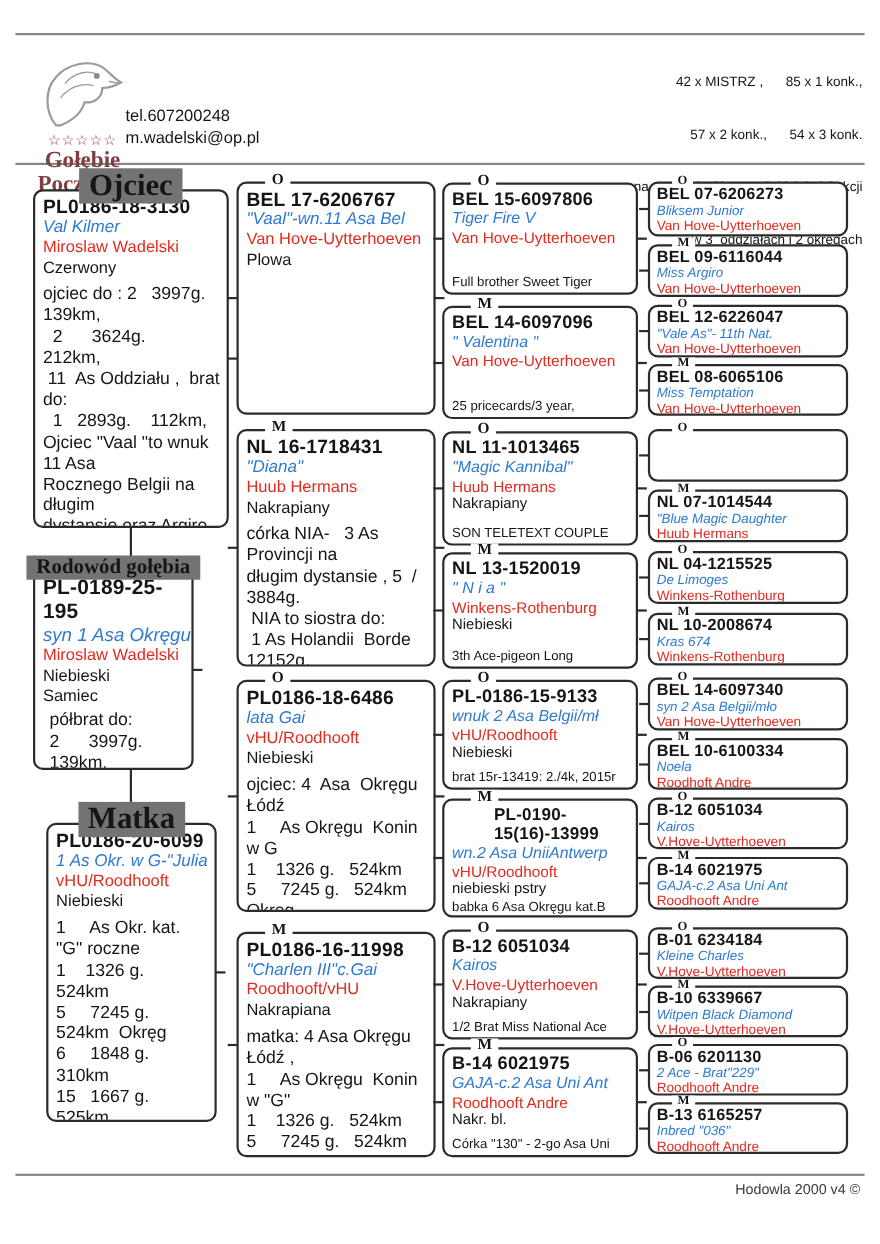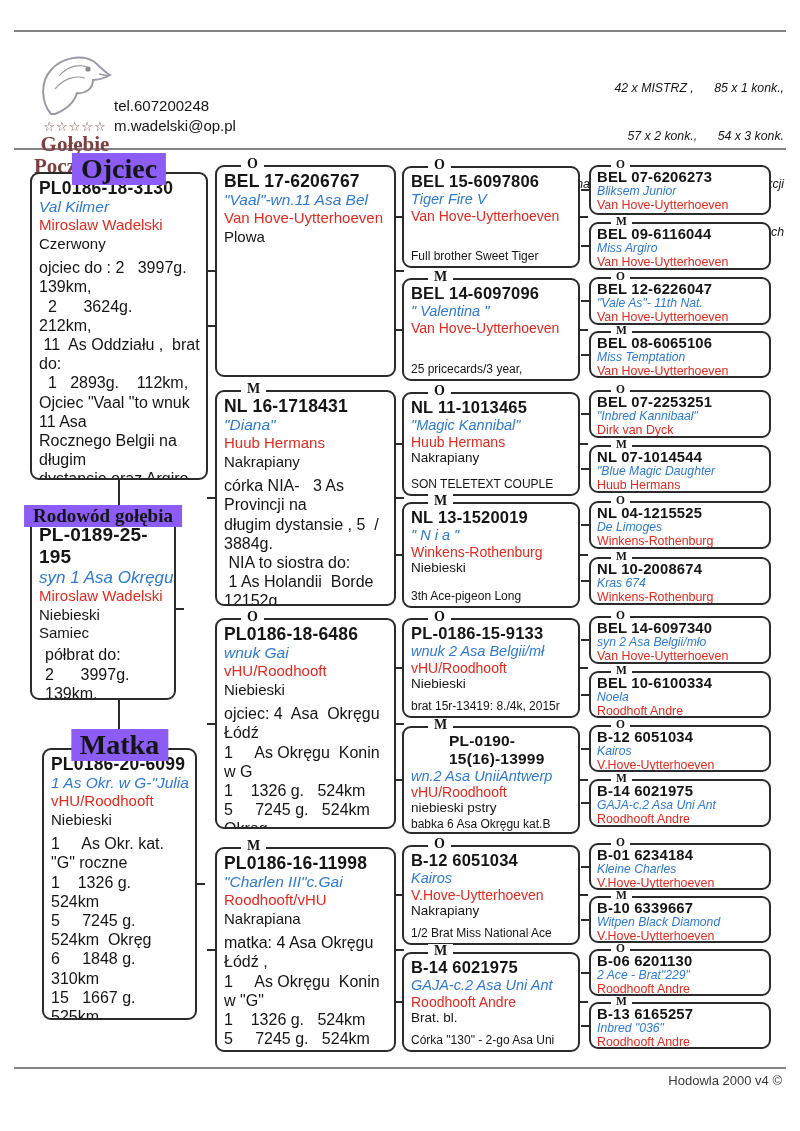--- a/index.html
+++ b/index.html
@@ -10,34 +10,34 @@
   }
   .hr { position:absolute; height:2px; background:#858585; }
 
   
   .logo { position:absolute; left:34px; top:50px; width:82px; text-align:center; }
   .logo-stars { font-size:13px; letter-spacing:1px; line-height:1; color:var(--maroon,#7d3f3f); }
   .logo-name { font-family:"Liberation Serif", serif; font-weight:bold; font-size:21px; line-height:1.05; color:var(--maroon,#7d3f3f); }
   .owner-title { position:absolute; left:114px; top:50px; font-size:27px; font-weight:bold;
     border-bottom:2px solid #5a5a5a; padding:0 46px 3px 0; white-space:nowrap; }
   .addr { position:absolute; left:114px; top:96px; font-size:15px; line-height:1.35; }
-  .stats { position:absolute; right:16px; top:49px; text-align:right; font-size:12.3px; line-height:1.3; white-space:pre;font-style:italic; }
+  .stats { position:absolute; right:16px; top:35px; text-align:right; font-size:12.3px; line-height:1.3; white-space:pre; }
 
   
   .box { position:absolute; border:2px solid #2b2b2b; border-radius:9px; background:#fff; box-sizing:border-box; }
   .content { padding:4px 6px 2px 7px; height:100%; box-sizing:border-box; display:flex; flex-direction:column; overflow:hidden; }
   .ring { font-weight:bold; font-size:17.5px; line-height:1.15; letter-spacing:.2px; }
   .name { font-style:italic; color:var(--blue,#2e7ad1); font-size:15.5px; line-height:1.15; white-space:nowrap; }
   .owner { color:var(--red,#e22a1f); font-size:15px; line-height:1.15; white-space:nowrap; }
   .colorline { font-size:15px; line-height:1.2; margin-top:2px; }
   .sexline { font-size:15px; line-height:1.2; }
   .details { font-size:16px; line-height:1.2; margin-top:5px; white-space:pre-wrap; }
   .sex { position:absolute; top:-10px; left:24px; background:#fff; padding:0 6px;
     font-family:"Liberation Serif", serif; font-weight:bold; font-size:14px; line-height:1; }
-  .gtitle { position:absolute; left:50%; transform:translateX(-50%); background:#8b5cf6; padding:0 9px;
+  .gtitle { position:absolute; left:50%; transform:translateX(-50%); background:#737373; padding:0 9px;
     font-family:"Liberation Serif", serif; font-weight:bold; white-space:nowrap; }
   .t-big { font-size:28px; top:-21px; }
   .t-small { font-size:19px; top:-15px; }
 
   .g3 .ring { font-size:16.5px; }
   .g3 .name { font-size:14.5px; }
   .g3 .owner { font-size:14px; }
   .g3 .colorline { font-size:13.5px; margin-top:0; }
   .g3 .details { font-size:12px; margin-top:auto; padding-bottom:1px; }
 
@@ -180,21 +180,21 @@
 
 córka do   Magic Kannibal :
  1,1,1,1,4,5,8,8,8,26,</div>
     </div>
   </div>
 
   <div class="box g2 tl tr" style="left:215px; top:618px; width:181px; height:211px;">
     <span class="sex">O</span>
     <div class="content">
       <div class="ring">PL0186-18-6486</div>
-      <div class="name">wnuk Gai</div>
+      <div class="name">lata Gai</div>
       <div class="owner">vHU/Roodhooft</div>
       <div class="colorline">Niebieski</div>
       <div class="details">ojciec: 4  Asa  Okręgu  Łódź
 1     As Okręgu  Konin w G
 1    1326 g.   524km
 5     7245 g.   524km  Okręg
 6     1848 g.    310km
 15   1667 g.   525km
 16   1641 g.   310km
 22   1694 g.    524km
@@ -265,21 +265,21 @@
     </div>
   </div>
 
   <div class="box g3 tl tr" style="left:402px; top:618px; width:178px; height:100px;">
     <span class="sex">O</span>
     <div class="content">
       <div class="ring">PL-0186-15-9133</div>
       <div class="name">wnuk 2 Asa Belgii/mł</div>
       <div class="owner">vHU/Roodhooft</div>
       <div class="colorline">Niebieski</div>
-      <div class="details">brat 15r-13419: 8./4k, 2015r</div>
+      <div class="details">brat 15r-13419: 2./4k, 2015r</div>
     </div>
   </div>
 
   <div class="box g3 tl tr" style="left:402px; top:726px; width:178px; height:108px;">
     <span class="sex">M</span>
     <div class="content">
       <div class="ring" style="font-size:15.5px;margin-left:38px;">PL-0190-15(16)-13999</div>
       <div class="name">wn.2 Asa UniiAntwerp</div>
       <div class="owner">vHU/Roodhooft</div>
       <div class="colorline">niebieski pstry</div>
@@ -297,21 +297,21 @@
       <div class="details">1/2 Brat Miss National Ace</div>
     </div>
   </div>
 
   <div class="box g3 tl tr" style="left:402px; top:952px; width:178px; height:100px;">
     <span class="sex">M</span>
     <div class="content">
       <div class="ring">B-14 6021975</div>
       <div class="name">GAJA-c.2 Asa Uni Ant</div>
       <div class="owner">Roodhooft Andre</div>
-      <div class="colorline">Brat. bl.</div>
+      <div class="colorline">Nakr. bl.</div>
       <div class="details">Córka "130" - 2-go Asa Uni</div>
     </div>
   </div>
 
   <div class="box g4 tl" style="left:589px; top:165px; width:182px; height:50px;">
     <span class="sex">O</span>
     <div class="content">
       <div class="ring">BEL 07-6206273</div>
       <div class="name">Bliksem Junior</div>
       <div class="owner">Van Hove-Uytterhoeven</div>
@@ -336,25 +336,20 @@
   <div class="box g4 tl" style="left:589px; top:331px; width:182px; height:47px;">
     <span class="sex">M</span>
     <div class="content">
       <div class="ring">BEL 08-6065106</div>
       <div class="name">Miss Temptation</div>
       <div class="owner">Van Hove-Uytterhoeven</div>
     </div>
   </div>
   <div class="box g4 tl" style="left:589px; top:390px; width:182px; height:48px;">
     <span class="sex">O</span>
-    <div class="content">
-      <div class="ring">BEL 07-2253251</div>
-      <div class="name">"Inbred Kannibaal"</div>
-      <div class="owner">Dirk van Dyck</div>
-    </div>
   </div>
   <div class="box g4 tl" style="left:589px; top:445px; width:182px; height:48px;">
     <span class="sex">M</span>
     <div class="content">
       <div class="ring">NL 07-1014544</div>
       <div class="name">"Blue Magic Daughter</div>
       <div class="owner">Huub Hermans</div>
     </div>
   </div>
   <div class="box g4 tl" style="left:589px; top:501px; width:182px; height:48px;">

